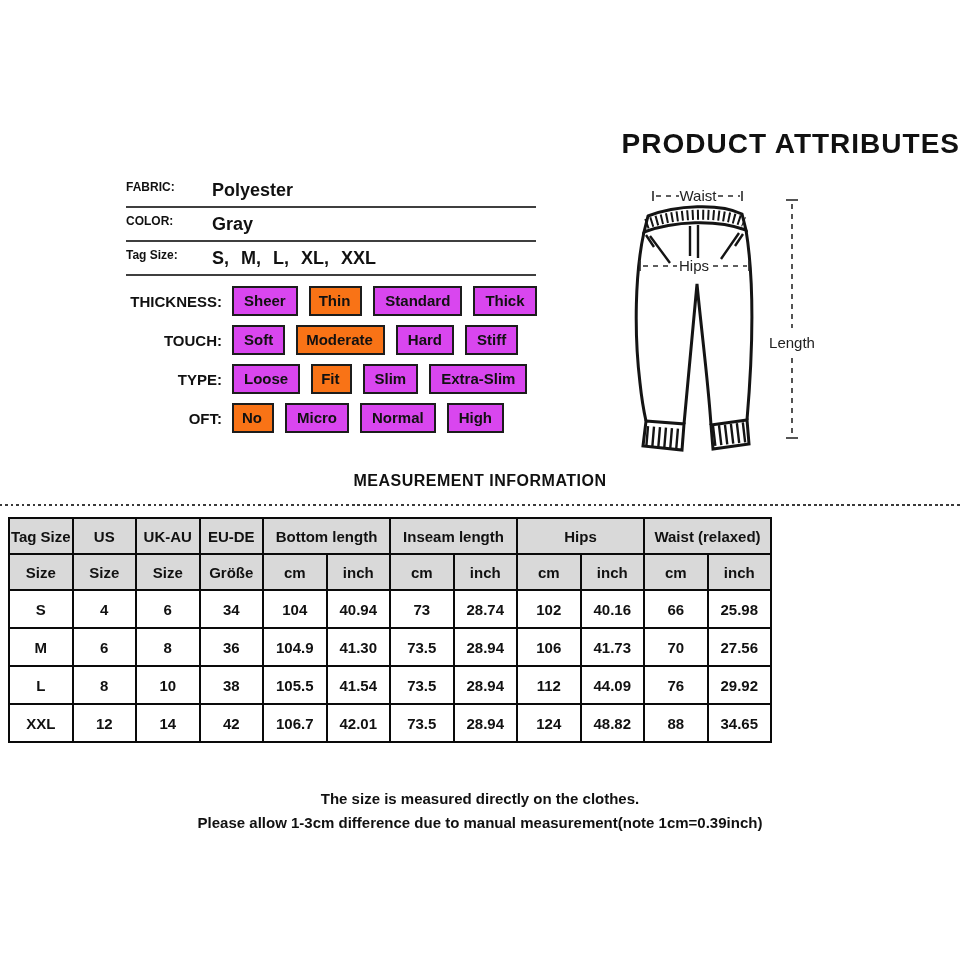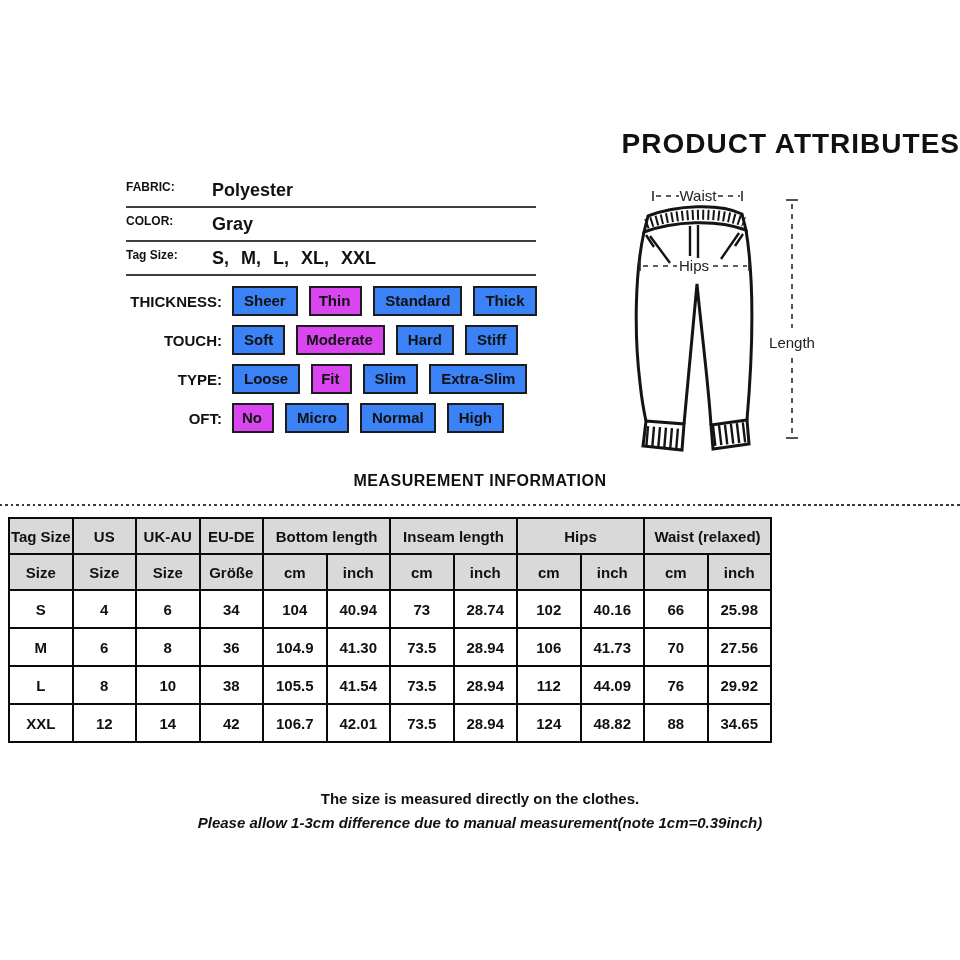--- a/index.html
+++ b/index.html
@@ -20,25 +20,25 @@
   }
   .info-label{width:86px;font-size:12px;font-weight:bold;}
   .info-value{font-size:18px;font-weight:bold;}
   .tagsize-value{word-spacing:7px;}
   
   .options-section{left:0;top:286px;}
   .opt-row{display:flex;align-items:center;height:30px;margin-bottom:9px;}
   .opt-label{width:222px;text-align:right;font-size:15px;font-weight:bold;}
   .chips{display:flex;margin-left:10px;}
   .chip{
-    border:2px solid #1c1c1c;background:#3b82f6;margin-right:11px;
+    border:2px solid #1c1c1c;background:#d946ef;margin-right:11px;
     font-size:15px;font-weight:bold;line-height:20px;padding:3px 10px;
     white-space:nowrap;
   }
-  .chip.selected{background:#d946ef;padding-left:8px;}
+  .chip.selected{background:#f97316;padding-left:8px;}
   
   .pants-wrap{left:620px;top:168px;width:222px;height:292px;}
   
   .measure-title{
     top:472px;left:0;width:100%;text-align:center;
     font-size:16px;font-weight:bold;letter-spacing:0.5px;
   }
   .dashed-sep{
     top:504px;left:0;width:960px;height:2px;
     background:repeating-linear-gradient(90deg,#3a3a3a 0 2.5px,transparent 2.5px 5.5px);
@@ -48,21 +48,21 @@
     border-collapse:collapse;table-layout:fixed;
   }
   .size-table th,.size-table td{
     border:2px solid #0a0a0a;text-align:center;vertical-align:middle;
     font-size:15px;font-weight:bold;padding:0;
   }
   .size-table th{background:#d9d9d9;height:34px;}
   .size-table td{background:#ffffff;height:36px;}
   
   .footer-line1{top:790px;left:0;width:100%;text-align:center;font-size:15px;font-weight:bold;}
-  .footer-line2{top:814px;left:0;width:100%;text-align:center;font-size:15px;font-weight:bold;font-style:italic;}
+  .footer-line2{top:814px;left:0;width:100%;text-align:center;font-size:15px;font-weight:bold;}
 </style>
 </head>
 <body>
 
 <div class="abs page-title">PRODUCT ATTRIBUTES</div>
 
 <div class="abs info-section">
   <div class="info-row">
     <span class="info-label">FABRIC:</span>
     <span class="info-value">Polyester</span>

